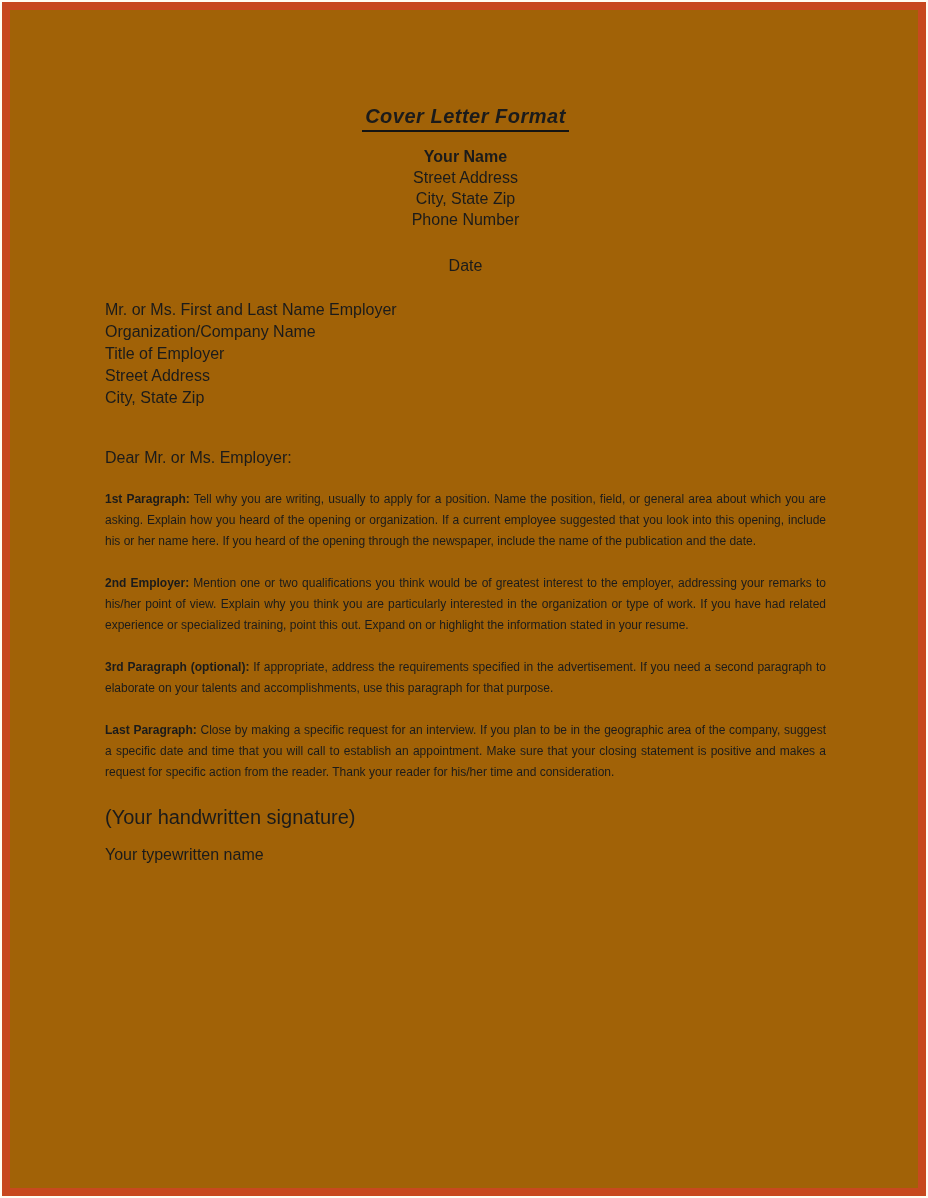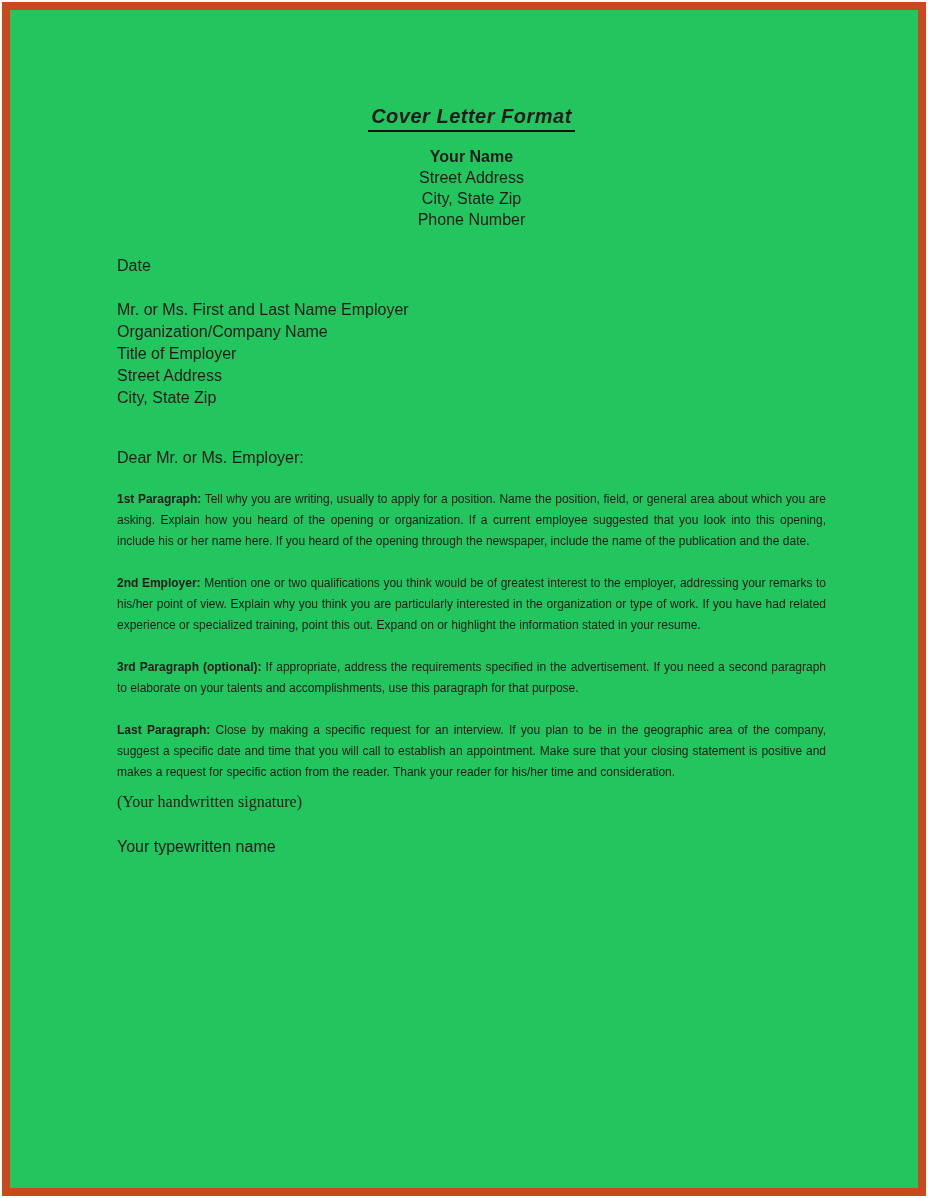--- a/index.html
+++ b/index.html
@@ -1,61 +1,60 @@
 <!DOCTYPE html>
 <html><head>
 <meta charset="utf-8">
 <style>
   html, body { margin: 0; padding: 0; background: #ffffff; }
   .page {
     position: relative;
     width: 928px;
     height: 1198px;
     box-sizing: border-box;
-    background: #22c55e;
+    background: #a16207;
     
     box-shadow: inset 0 0 0 2px #fffdf2, inset 0 0 0 10px #c7491e;
     font-family: "Liberation Sans", "DejaVu Sans", sans-serif;
     color: #1b1b1b;
     overflow: hidden;
-    padding-left: 12px;
   }
   .content {
     box-sizing: border-box;
     padding: 103px 102px 40px 105px;
   }
   .doc-title-wrap { text-align: center; margin: 0 0 0 0; }
   .doc-title {
     display: inline-block;
     font-size: 20px;
     line-height: 26px;
     font-weight: bold;
     font-style: italic;
     letter-spacing: 0.5px;
     border-bottom: 2.5px solid #131313;
     padding: 0 3px 1px 3px;
   }
   .sender-block { text-align: center; margin-top: 15px; }
   .sender-name { font-size: 16px; font-weight: bold; line-height: 20px; }
   .sender-line { font-size: 16px; line-height: 21px; }
-  .date-line { font-size: 16px; line-height: 21px; margin-top: 25px; }
+  .date-line { font-size: 16px; line-height: 21px; margin-top: 25px; text-align: center; }
   .recipient-block { margin-top: 23px; }
   .recipient-line { font-size: 16px; line-height: 22px; }
   .salutation { font-size: 16px; line-height: 21px; margin-top: 38px; }
   .para {
     font-size: 12px;
     line-height: 21px;
     text-align: justify;
     margin-top: 21px;
     margin-bottom: 0;
   }
   .para .lead { font-weight: bold; }
   .closing-line { font-size: 16px; line-height: 21px; margin-top: 23px; }
-  .sig-line { font-size: 16px; line-height: 21px; margin-top: 8px; font-family: Liberation Serif, serif; }
-  .typed-name { font-size: 16px; line-height: 21px; margin-top: 24px; }
+  .sig-line { font-size: 20px; line-height: 21px; margin-top: 24px; }
+  .typed-name { font-size: 16px; line-height: 21px; margin-top: 16px; }
 </style>
 </head>
 <body>
 
 <div class="page">
   <div class="content">
 
     <div class="doc-title-wrap">
       <span class="doc-title">Cover Letter Format</span>
     </div>

